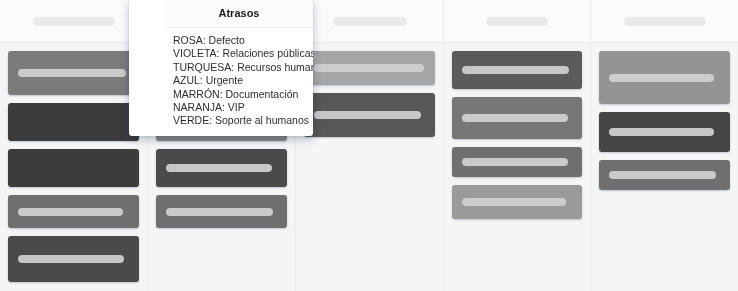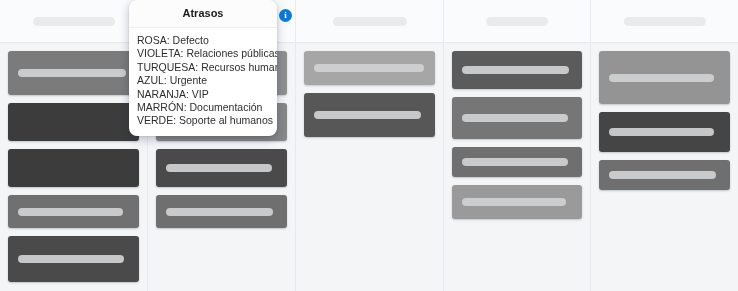--- a/index.html
+++ b/index.html
@@ -82,24 +82,25 @@
     z-index:40;
     cursor:pointer;
     box-shadow:0 0 0 1px rgba(255,255,255,.7);
   }
 
   .tooltip{
     position:absolute;
     left:129px;top:0px;
     width:148px;
     background:#ffffff;
-    border-radius:8px;
+    border-radius:3px;
     box-shadow:0 3px 10px rgba(9,30,66,.28), 0 0 1px rgba(9,30,66,.35);
     z-index:50;
     overflow:hidden;
+    padding-left:36px;
   }
   .tooltip-title{
     font-size:11px;
     font-weight:bold;
     color:#1b1b1b;
     text-align:center;
     padding:7px 8px 8px 8px;
     border-bottom:1px solid #eceff1;
     background:#fcfcfc;
   }
@@ -208,18 +209,18 @@
 
   <div class="info-icon">i</div>
 
   <div class="tooltip">
     <div class="tooltip-title">Atrasos</div>
     <div class="tooltip-body" id="legend-root">
         <div class="legend-row">ROSA: Defecto</div>
         <div class="legend-row">VIOLETA: Relaciones públicas</div>
         <div class="legend-row">TURQUESA: Recursos humanos</div>
         <div class="legend-row">AZUL: Urgente</div>
+        <div class="legend-row">MARRÓN: Documentación</div>
         <div class="legend-row">NARANJA: VIP</div>
-        <div class="legend-row">MARRÓN: Documentación</div>
         <div class="legend-row">VERDE: Soporte al humanos</div>
       </div>
   </div>
 </div>
 
 </body></html>

